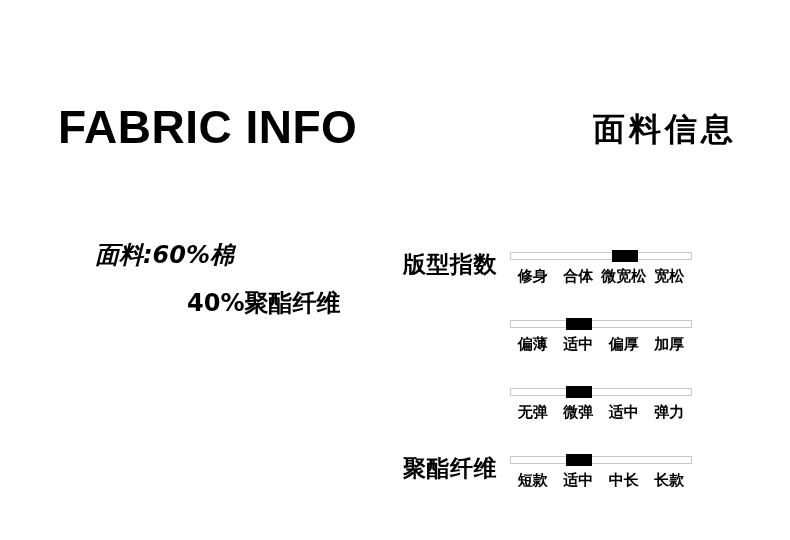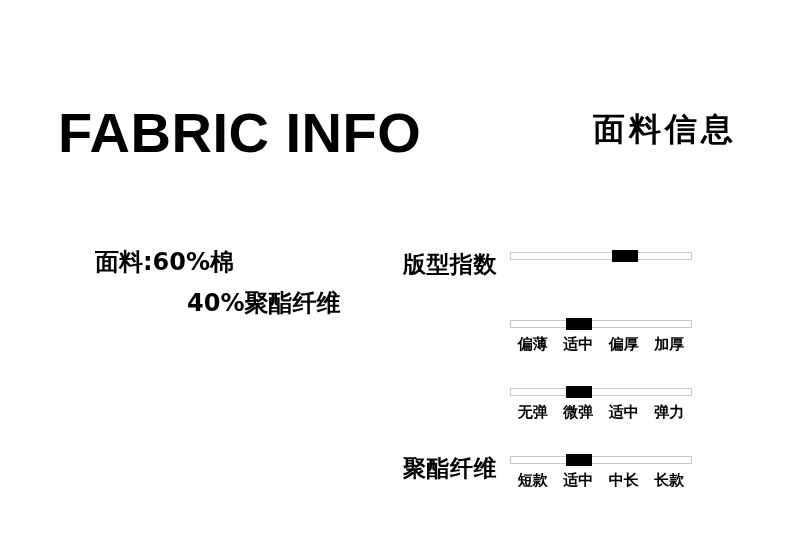--- a/index.html
+++ b/index.html
@@ -6,29 +6,29 @@
   body {
     width: 790px; height: 540px;
     background: #ffffff;
     position: relative;
     overflow: hidden;
     font-family: "DejaVu Sans", "Liberation Sans", sans-serif;
     color: #000000;
   }
   .title-en {
     position: absolute; left: 58px; top: 100px;
-    font-size: 56px; font-weight: 800; letter-spacing: 0.5px;
+    font-size: 46px; font-weight: 800; letter-spacing: 0.5px;
     font-family: "Liberation Sans", "DejaVu Sans", sans-serif;
   }
   .title-zh {
     position: absolute; right: 53px; top: 108px;
     font-size: 32px; font-weight: 700; letter-spacing: 4px;
   }
   .fabric-line { position: absolute; font-size: 24px; font-weight: 700; }
-  .line1 { left: 95px; top: 246px; }
+  .line1 { left: 95px; top: 239px; font-style: italic; }
   .line2 { left: 150px; top: 287px; margin-left: 37px; }
   .rows { position: absolute; left: 403px; top: 240px; }
   .row { position: relative; height: 60px; width: 300px; margin-top: 8px; }
   .row-label {
     position: absolute; left: 0; top: 1px;
     font-size: 23px; font-weight: 700; letter-spacing: 0.5px;
     white-space: nowrap;
   }
   .slider { position: absolute; left: 107px; top: 4px; width: 182px; }
   .bar {
@@ -57,20 +57,26 @@
   <div class="title-zh">面料信息</div>
   <div class="fabric-line line1">面料:60%棉</div>
   <div class="fabric-line line2">40%聚酯纤维</div>
   <div class="rows">
   <div class="row">
     <div class="row-label">版型指数</div>
     <div class="slider">
       <div class="bar">
         <div class="marker" style="left: 100.75px;"></div>
       </div>
+      <div class="opts">
+            <span class="opt">修身</span>
+            <span class="opt">合体</span>
+            <span class="opt">微宽松</span>
+            <span class="opt">宽松</span>
+          </div>
     </div>
   </div>
 
   <div class="row">
     <div class="slider">
       <div class="bar">
         <div class="marker" style="left: 55.25px;"></div>
       </div>
       <div class="opts">
             <span class="opt">偏薄</span>

